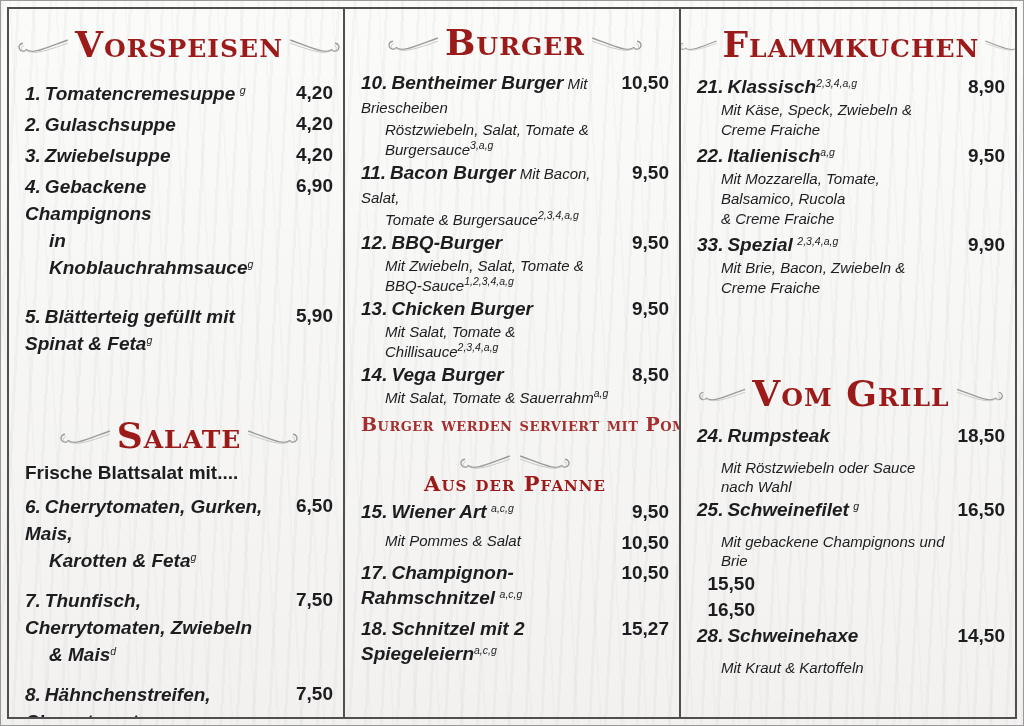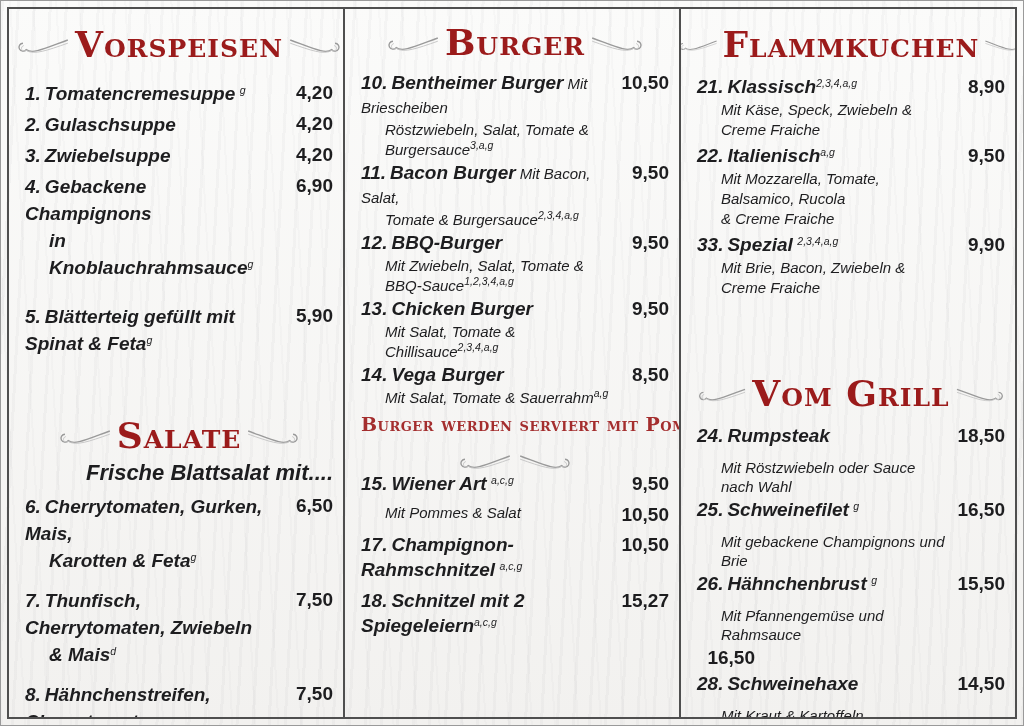--- a/index.html
+++ b/index.html
@@ -30,21 +30,21 @@
     font-family:"DejaVu Serif",serif;font-weight:700;font-variant:small-caps;
     color:#9b1b1b;font-size:36px;line-height:46px;letter-spacing:1px;white-space:nowrap;
   }
   .fl{flex:0 0 auto;}
   .fl.rt{transform:scaleX(-1);}
   .subtitle-red{
     font-family:"DejaVu Serif",serif;font-weight:700;font-variant:small-caps;
     color:#9b1b1b;font-size:21px;line-height:24px;text-align:center;letter-spacing:1px;
   }
   .subtitle-it{
-    font-weight:700;font-style:italic;font-size:22px;line-height:26px;text-align:right;
+    font-weight:700;font-size:19px;line-height:26px;text-align:left;
   }
 
   
   .item{display:flex;align-items:flex-start;}
   .txt{flex:1;min-width:0;}
   .l1{line-height:24px;}
   .num{font-weight:700;font-style:italic;font-size:19px;margin-right:4px;}
   .nm{font-weight:700;font-style:italic;font-size:19px;}
   .sup{font-size:10.5px;font-style:italic;vertical-align:super;line-height:0;}
   .din{font-style:italic;font-size:15px;margin-left:4px;}
@@ -235,20 +235,21 @@
       <div class="heading hd-schnitzel">
         <svg class="fl" width="56" height="24" viewBox="0 0 70 24">
             <path d="M10,11 a5,5 0 1 0 4,8 C 22,25 36,18 66,7" fill="none" stroke="#9a9a9a" stroke-width="1.7"></path>
             <path d="M11,14 a3.5,3.5 0 1 0 3,6 C 24,26 40,20 66,11" fill="none" stroke="#c6c6c6" stroke-width="1.2"></path>
           </svg>
         <svg class="fl rt" width="56" height="24" viewBox="0 0 70 24">
             <path d="M10,11 a5,5 0 1 0 4,8 C 22,25 36,18 66,7" fill="none" stroke="#9a9a9a" stroke-width="1.7"></path>
             <path d="M11,14 a3.5,3.5 0 1 0 3,6 C 24,26 40,20 66,11" fill="none" stroke="#c6c6c6" stroke-width="1.2"></path>
           </svg>
       </div>
+      <div class="subtitle-red sub-schnitzel">Aus der Pfanne</div>
 
       <div class="sec-schnitzel">
         <div class="item">
           <div class="txt">
               <div class="l1"><span class="num">15.</span><span class="nm">Wiener Art</span> <span class="sup">a,c,g</span></div>
             </div>
           <div class="price">9,50</div>
         </div>
         <div class="item">
           <div class="txt">
@@ -333,24 +334,20 @@
           <div class="price">18,50</div>
         </div>
         <div class="item">
           <div class="txt">
             <div class="l1"><span class="num">25.</span><span class="nm">Schweinefilet</span> <span class="sup">g</span></div>
             <div class="l2 d2"><span>Mit gebackene Champignons und Brie</span></div>
           </div>
           <div class="price">16,50</div>
         </div>
         <div class="item">
-          <div class="txt">
-            <div class="l1"><span class="num">26.</span><span class="nm">Hähnchenbrust</span> <span class="sup">g</span></div>
-            <div class="l2 d2"><span>Mit Pfannengemüse und Rahmsauce</span></div>
-          </div>
           <div class="price">15,50</div>
         </div>
         <div class="item">
           <div class="price">16,50</div>
         </div>
         <div class="item">
           <div class="txt">
             <div class="l1"><span class="num">28.</span><span class="nm">Schweinehaxe</span></div>
             <div class="l2 d2"><span>Mit Kraut &amp; Kartoffeln</span></div>
           </div>

